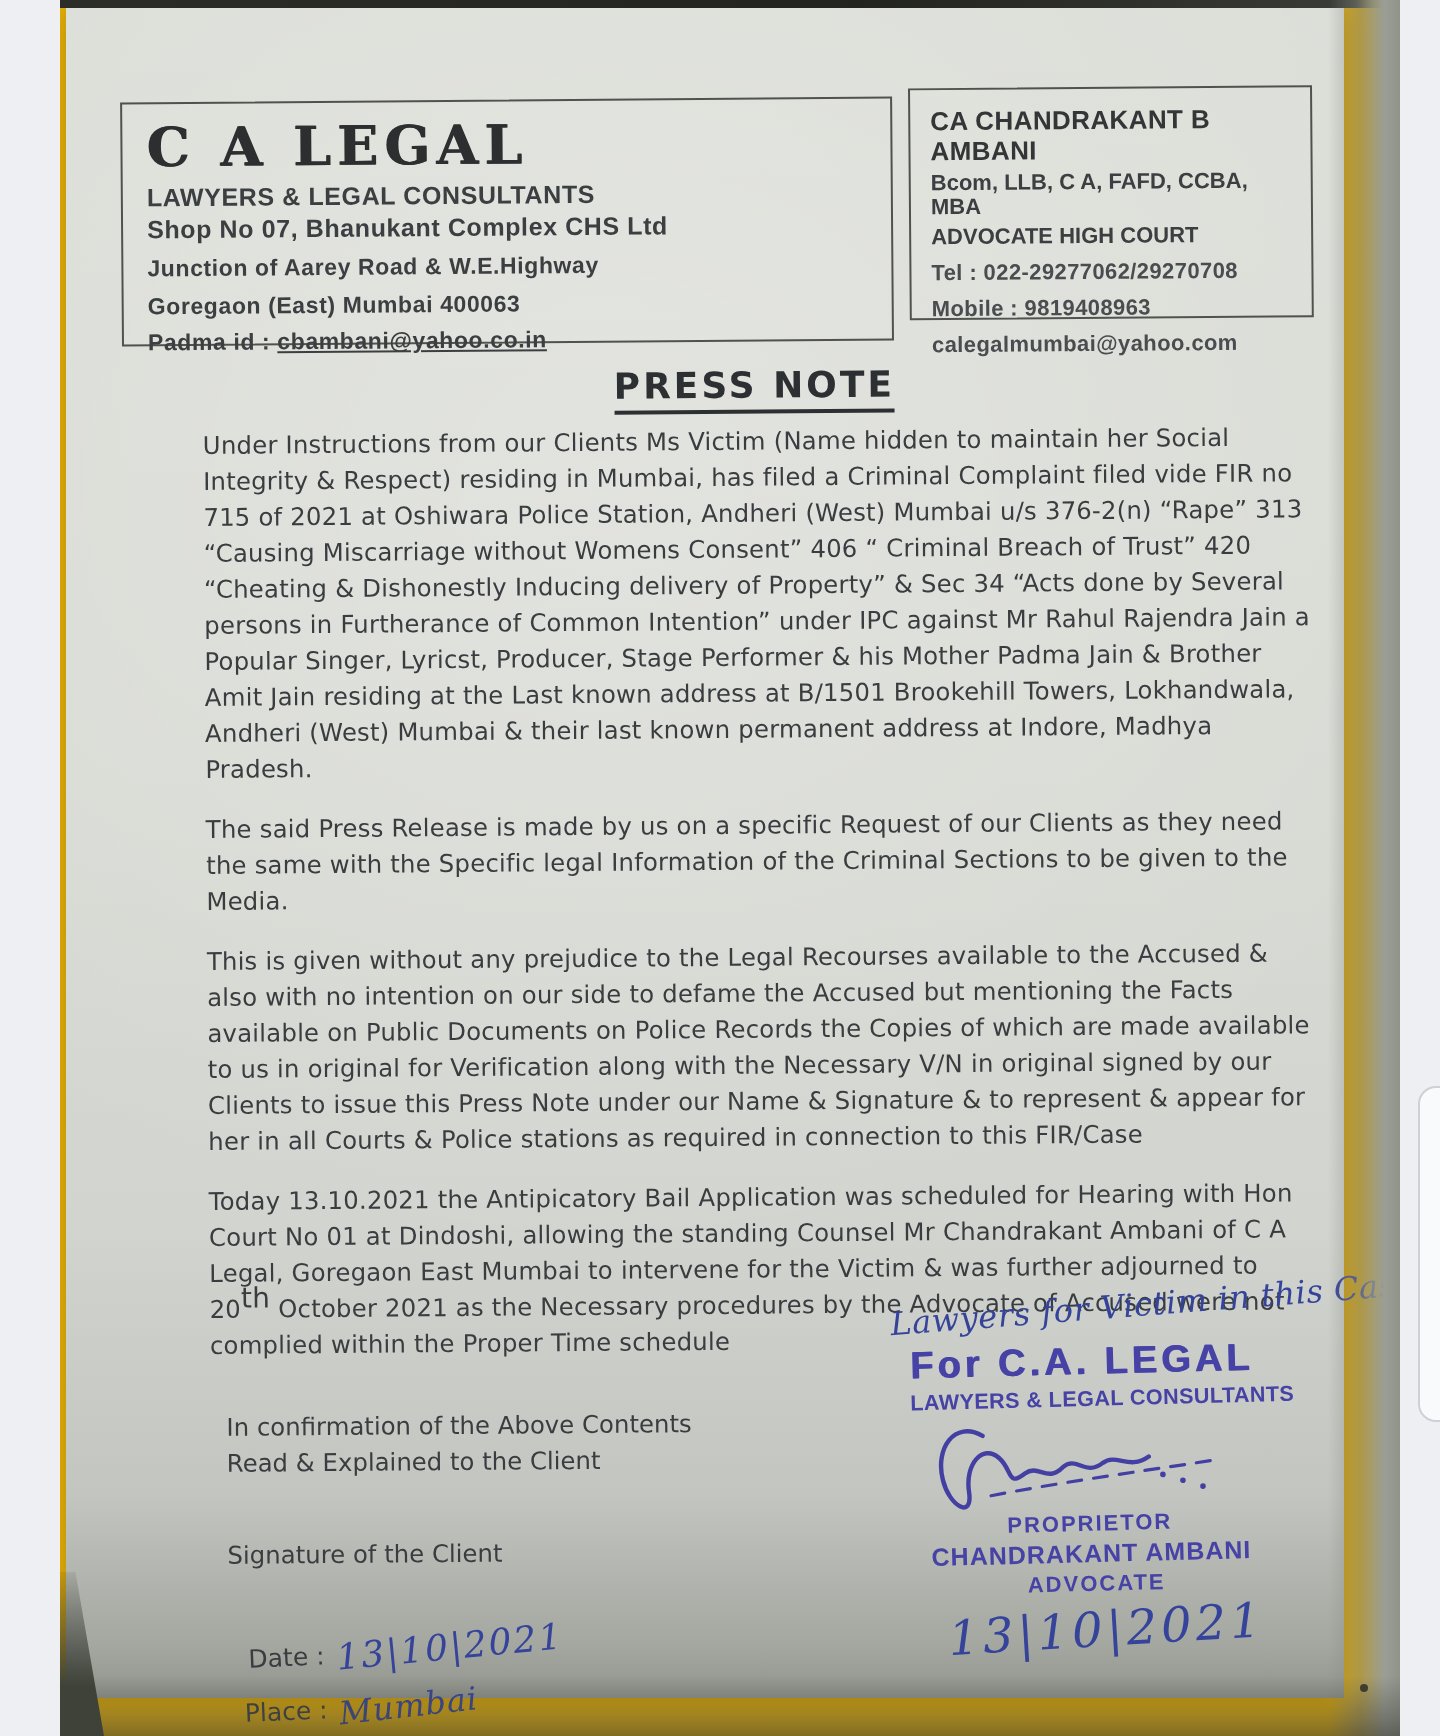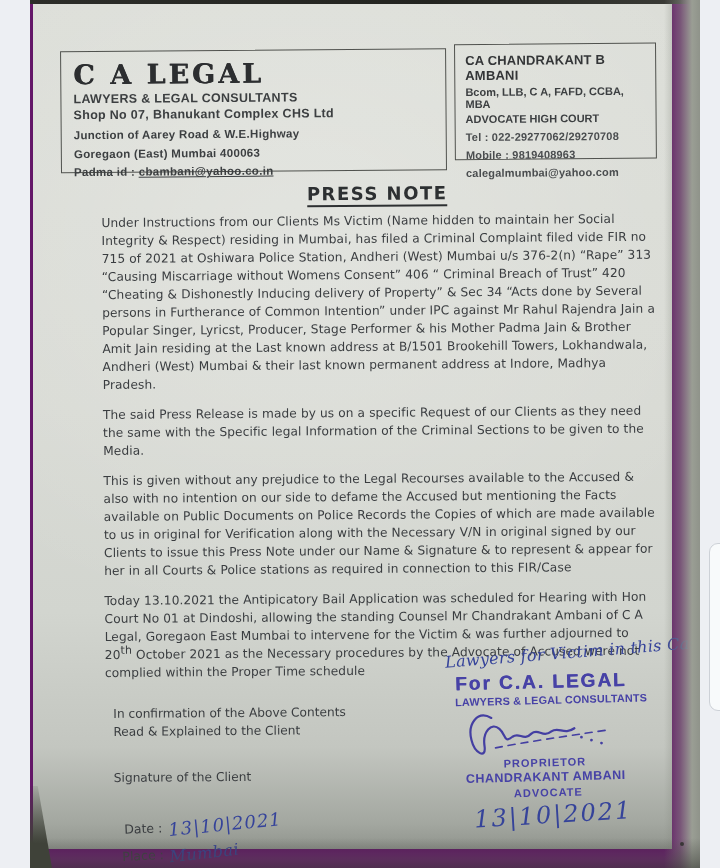--- a/index.html
+++ b/index.html
@@ -7,21 +7,21 @@
     width:720px;height:868px;overflow:hidden;
     background:#edeff3;
     font-family:"DejaVu Sans",sans-serif;
     -webkit-font-smoothing:antialiased;
   }
   .app{position:relative;width:720px;height:868px;}
 
   
   .photo{
     position:absolute;left:30px;top:0;width:670px;height:868px;
-    background:#701a75;overflow:hidden;
+    background:#eab308;overflow:hidden;
   }
   .photo-topline{
     position:absolute;left:0;top:0;width:668px;height:4px;
     background:linear-gradient(90deg,#2c2d29 0%,#232420 60%,#3a3b36 97%,rgba(0,0,0,0) 100%);
   }
   .paper{
     position:absolute;left:3px;top:3px;width:639px;height:846px;
     background:
       radial-gradient(120% 75% at 42% 28%, rgba(255,255,255,0.22), rgba(0,0,0,0) 62%),
       linear-gradient(180deg,#dcded8 0%,#d8dad4 48%,#d2d5cf 72%,#c3c6c0 88%,#a3a7a0 97%,#90948d 100%);
@@ -69,21 +69,21 @@
   .title{
     display:inline-block;font-weight:bold;font-size:18px;letter-spacing:1.5px;color:#2d3032;
     border-bottom:2.2px solid #2d3032;padding-bottom:1px;
   }
 
   .bodytext{position:absolute;left:70px;top:209px;width:553px;}
   .bodytext p{
     margin:0 0 12px 0;font-size:12.2px;line-height:18px;color:#3a3d40;
     letter-spacing:0.1px;text-align:left;
   }
-  .bodytext sup{font-size:11px;line-height:0;}
+  .bodytext sup{font-size:14px;line-height:0;}
 
   
   .closing-left{position:absolute;left:78px;top:700px;width:300px;}
   .cl-line{font-size:12.2px;line-height:18px;color:#3a3d40;}
   .cl-sig{margin-top:28px;}
   .cl-row{margin-top:8px;display:flex;align-items:flex-start;}
   .date-row{margin-top:30px;margin-left:10px;transform:rotate(-2deg);}
   .place-row{margin-top:10px;margin-left:8px;transform:rotate(-2deg);}
   .cl-label{font-size:12.5px;color:#3a3d40;margin-right:6px;}
   .hand{font-family:"DejaVu Serif",serif;font-style:italic;color:#35439a;}

